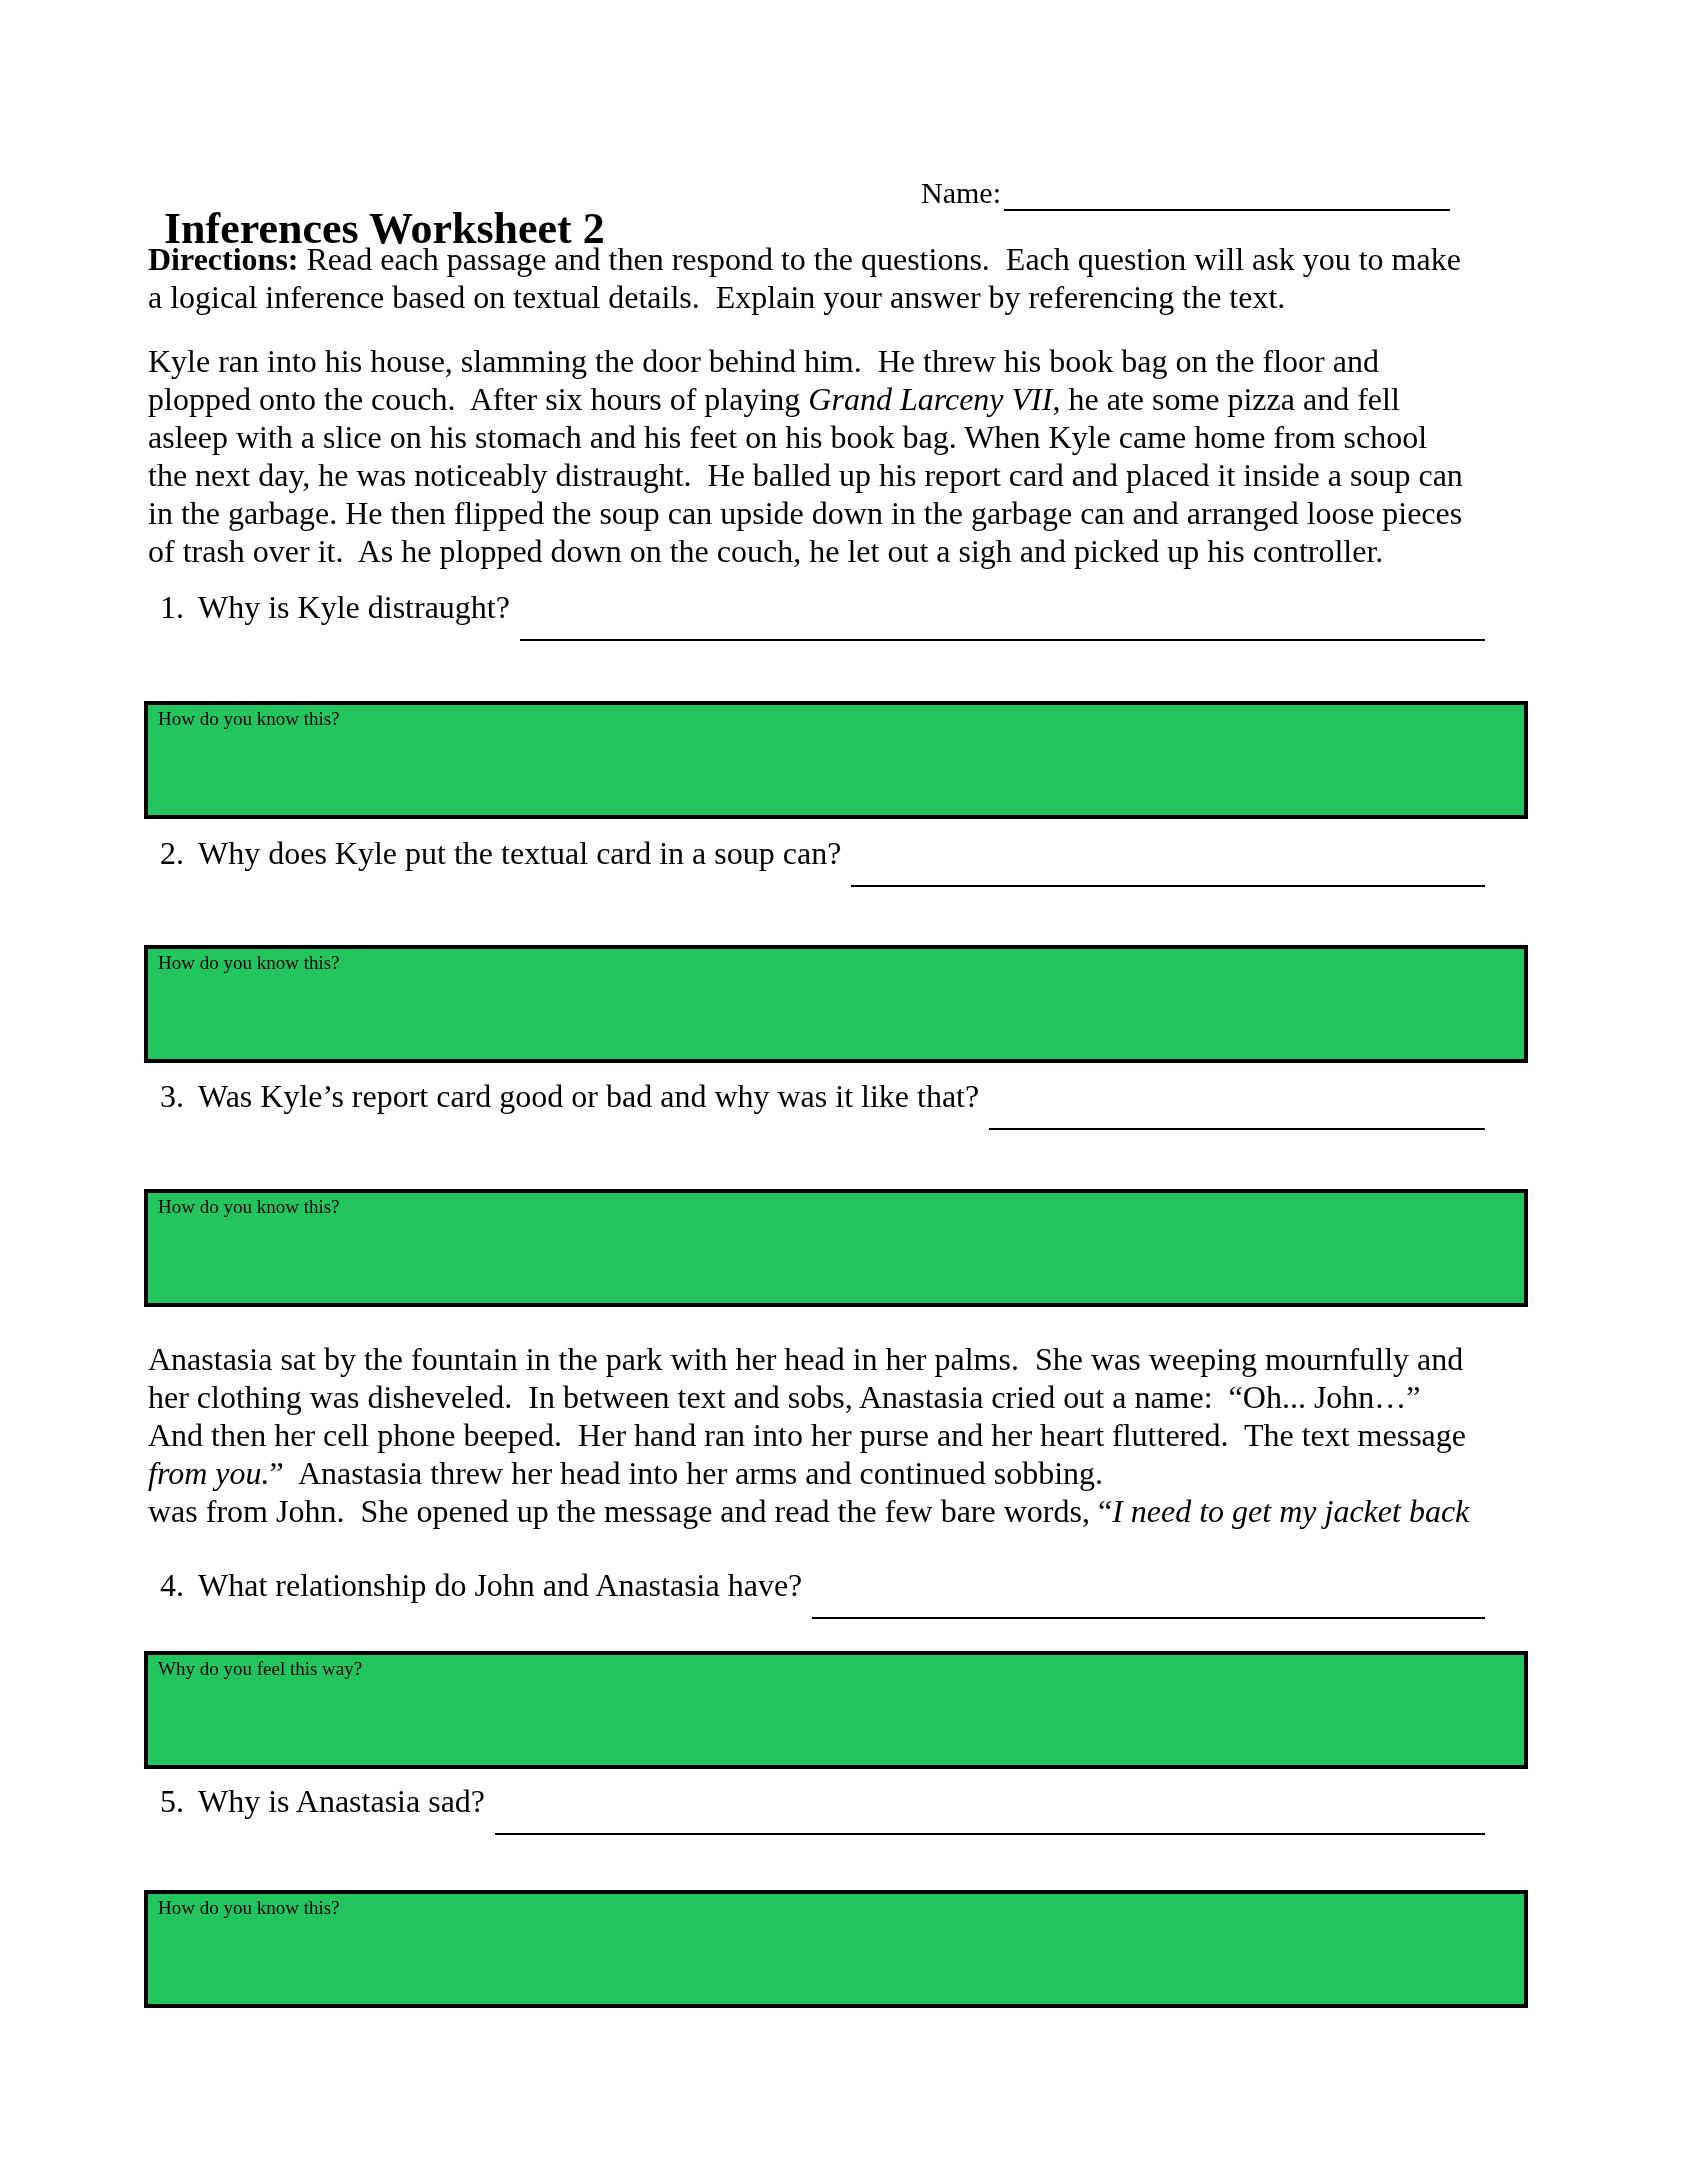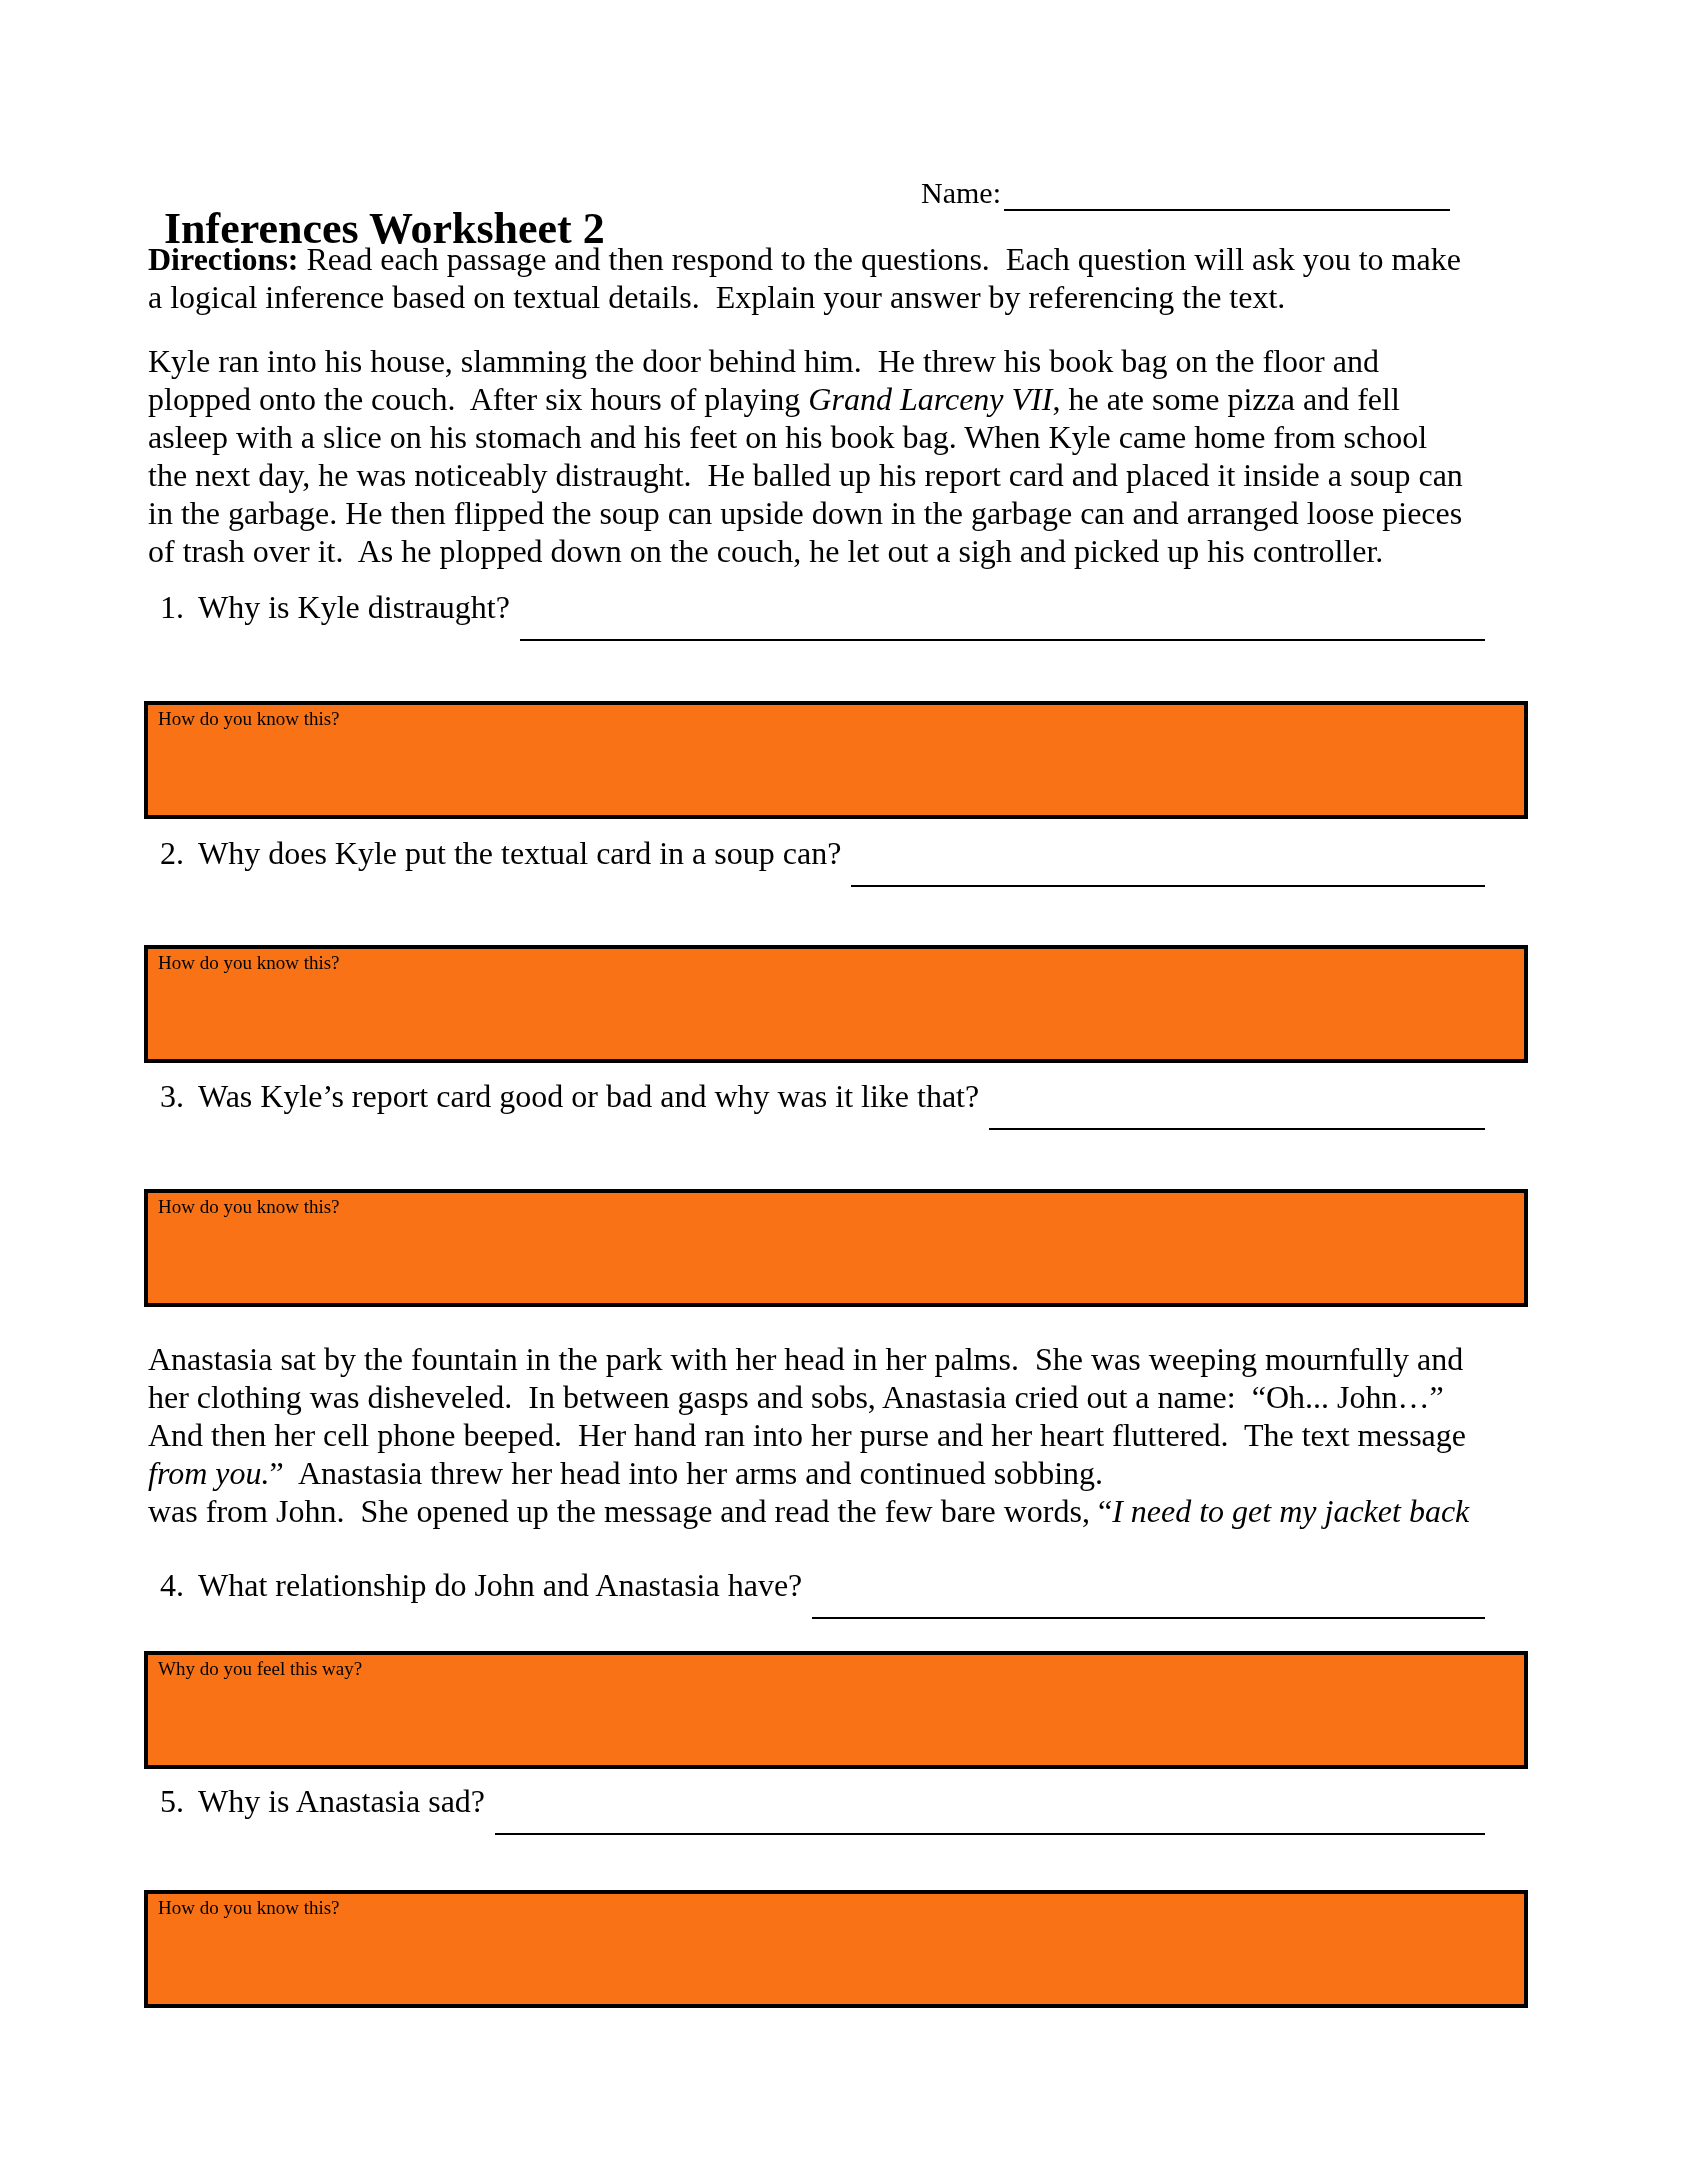--- a/index.html
+++ b/index.html
@@ -82,21 +82,21 @@
   .q-row-4 { top: 1566px; }
   .q-row-5 { top: 1782px; }
 
   
   .answer-box {
     position: absolute;
     left: 144px;
     width: 1376px;
     height: 110px;
     border: 4px solid #000;
-    background: #f97316;
+    background: #22c55e;
   }
   .box-label {
     font-size: 19px;
     line-height: 24px;
     padding: 2px 0 0 10px;
     white-space: pre;
   }
   .box-1 { top: 701px;  }
   .box-2 { top: 945px;  }
   .box-3 { top: 1189px; }
@@ -122,21 +122,21 @@
       <div class="pline"><span>Kyle ran into his house, slamming the door behind him.  He threw his book bag on the floor and</span></div>
       <div class="pline"><span>plopped onto the couch.  After six hours of playing </span><span class="it">Grand Larceny VII</span><span>, he ate some pizza and fell</span></div>
       <div class="pline"><span>asleep with a slice on his stomach and his feet on his book bag. When Kyle came home from school</span></div>
       <div class="pline"><span>the next day, he was noticeably distraught.  He balled up his report card and placed it inside a soup can</span></div>
       <div class="pline"><span>in the garbage. He then flipped the soup can upside down in the garbage can and arranged loose pieces</span></div>
       <div class="pline"><span>of trash over it.  As he plopped down on the couch, he let out a sigh and picked up his controller.</span></div>
     </div>
 
   <div class="textblock" id="passage-1">
       <div class="pline"><span>Anastasia sat by the fountain in the park with her head in her palms.  She was weeping mournfully and</span></div>
-      <div class="pline"><span>her clothing was disheveled.  In between gasps and sobs, Anastasia cried out a name:  “Oh... John…”</span></div>
+      <div class="pline"><span>her clothing was disheveled.  In between text and sobs, Anastasia cried out a name:  “Oh... John…”</span></div>
       <div class="pline"><span>And then her cell phone beeped.  Her hand ran into her purse and her heart fluttered.  The text message</span></div>
       <div class="pline"><span class="it">from you.</span><span>”  Anastasia threw her head into her arms and continued sobbing.</span></div>
       <div class="pline"><span>was from John.  She opened up the message and read the few bare words, “</span><span class="it">I need to get my jacket back</span></div>
     </div>
 
   <div id="qa-container">
       <div class="q-row q-row-1">
     <span class="q-num">1.</span>
     <span class="q-text">Why is Kyle distraught?</span>
     <span class="q-line"></span>

